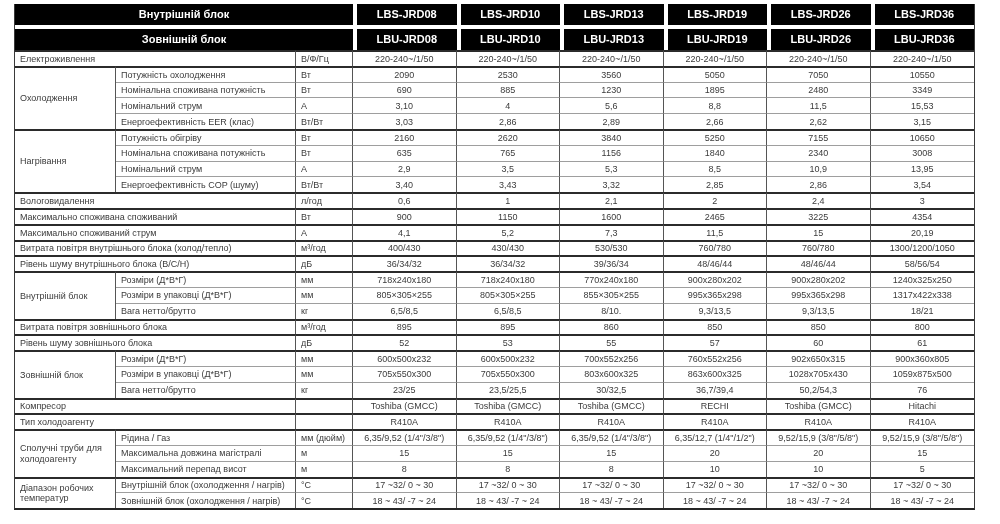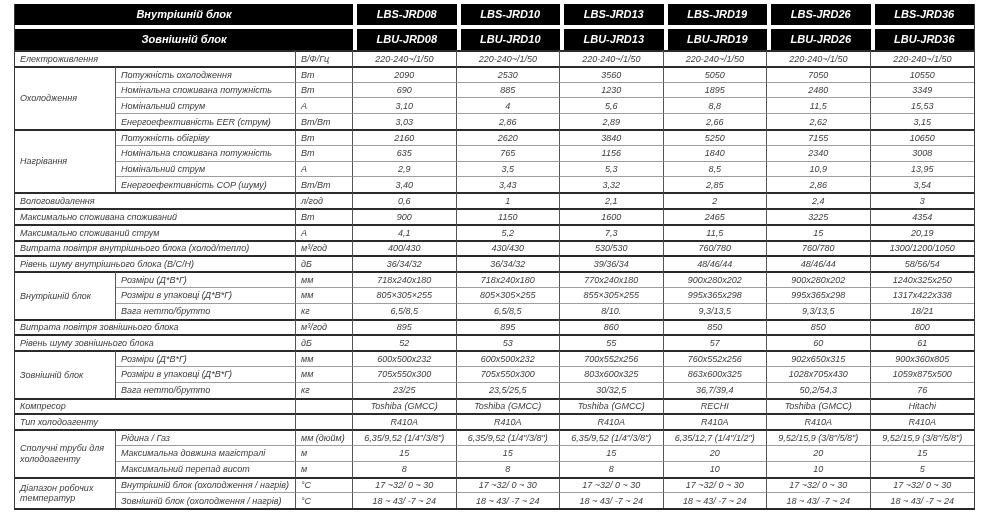--- a/index.html
+++ b/index.html
@@ -11,21 +11,20 @@
   }
   .wrap { padding: 4px 0 0 14px; }
   table {
     width: 960px;
     table-layout: fixed;
     border-collapse: separate;
     border-spacing: 0;
     border-left: 1px solid #3a3a3a;
     border-right: 1px solid #3a3a3a;
     border-bottom: 2px solid #262626;
-    font-style: italic;
   }
   td {
     padding: 0 3px;
     font-size: 9px;
     color: #3b3b3b;
     line-height: 1.12;
     vertical-align: middle;
     overflow: hidden;
   }
   tr.hd td { height: 21px; }
@@ -121,21 +120,21 @@
           <td class="sub">Номінальний струм</td>
           <td class="unit">А</td>
           <td class="val">3,10</td>
           <td class="val">4</td>
           <td class="val">5,6</td>
           <td class="val">8,8</td>
           <td class="val">11,5</td>
           <td class="val">15,53</td>
         </tr>
         <tr class="body gr">
-          <td class="sub">Енергоефективність EER (струм)</td>
+          <td class="sub">Енергоефективність EER (клас)</td>
           <td class="unit">Вт/Вт</td>
           <td class="val">3,03</td>
           <td class="val">2,86</td>
           <td class="val">2,89</td>
           <td class="val">2,66</td>
           <td class="val">2,62</td>
           <td class="val">3,15</td>
         </tr>
         <tr class="body gs">
           <td class="gl" rowspan="4">Нагрівання</td>

